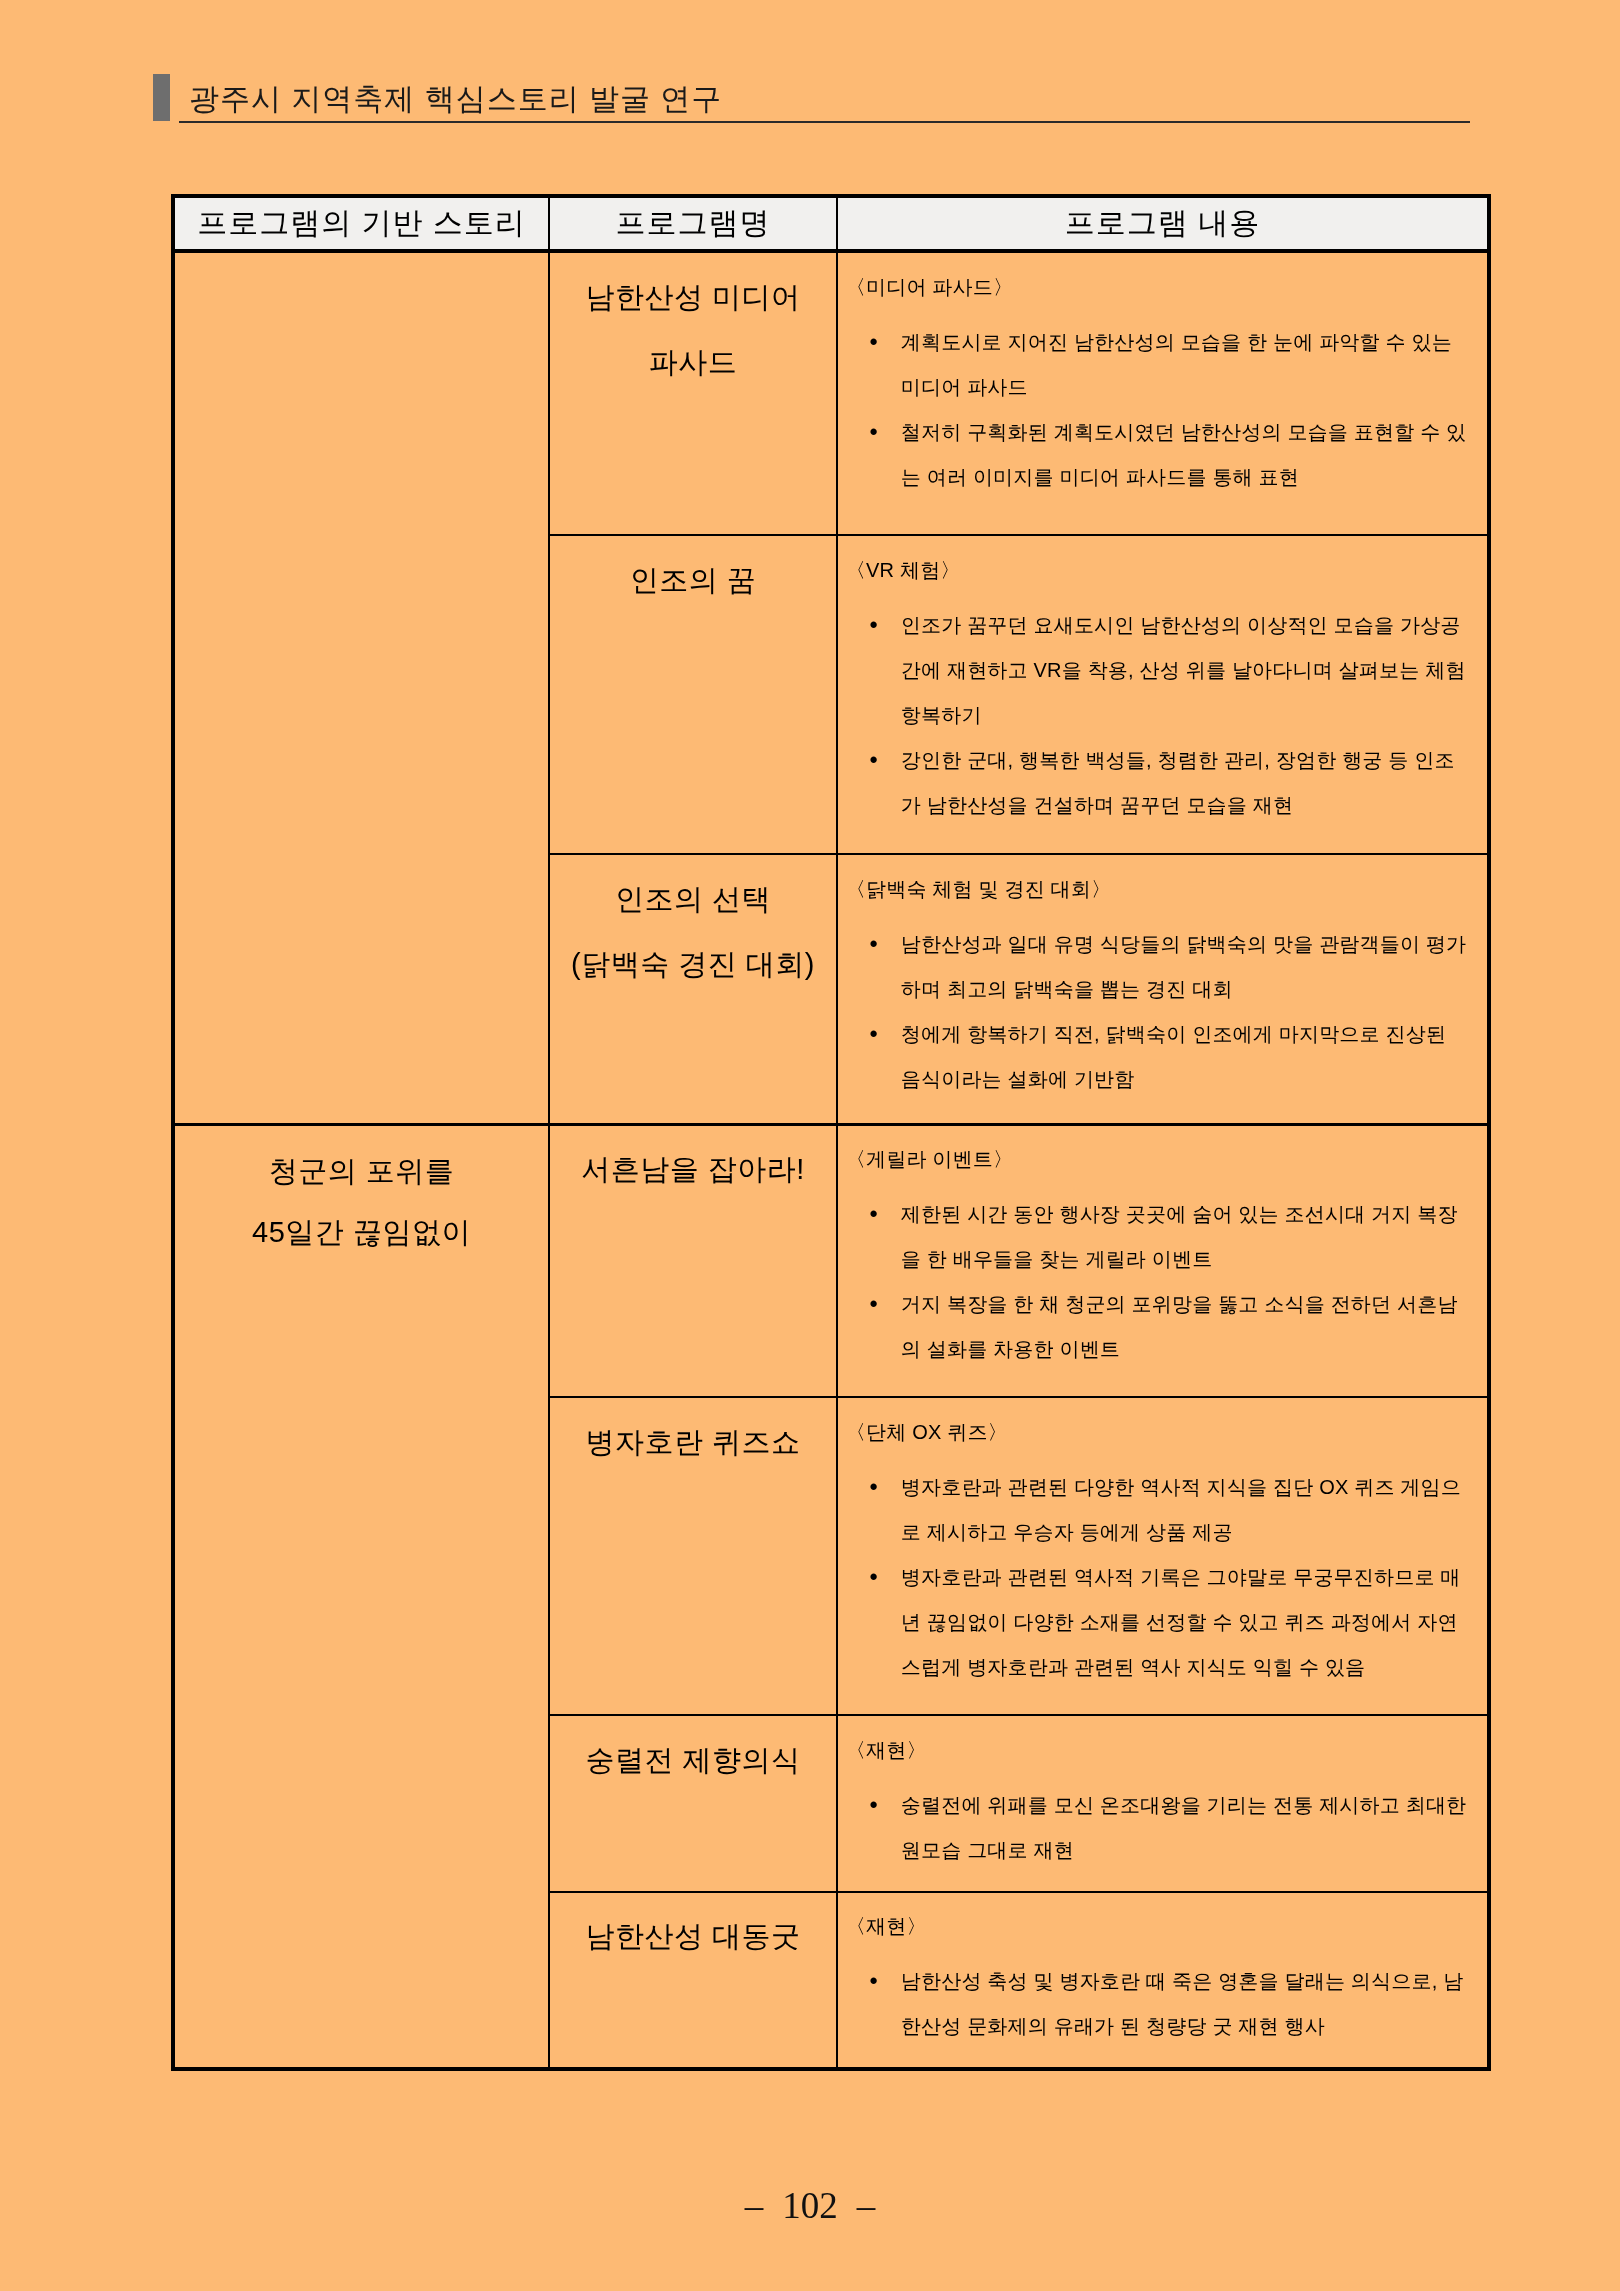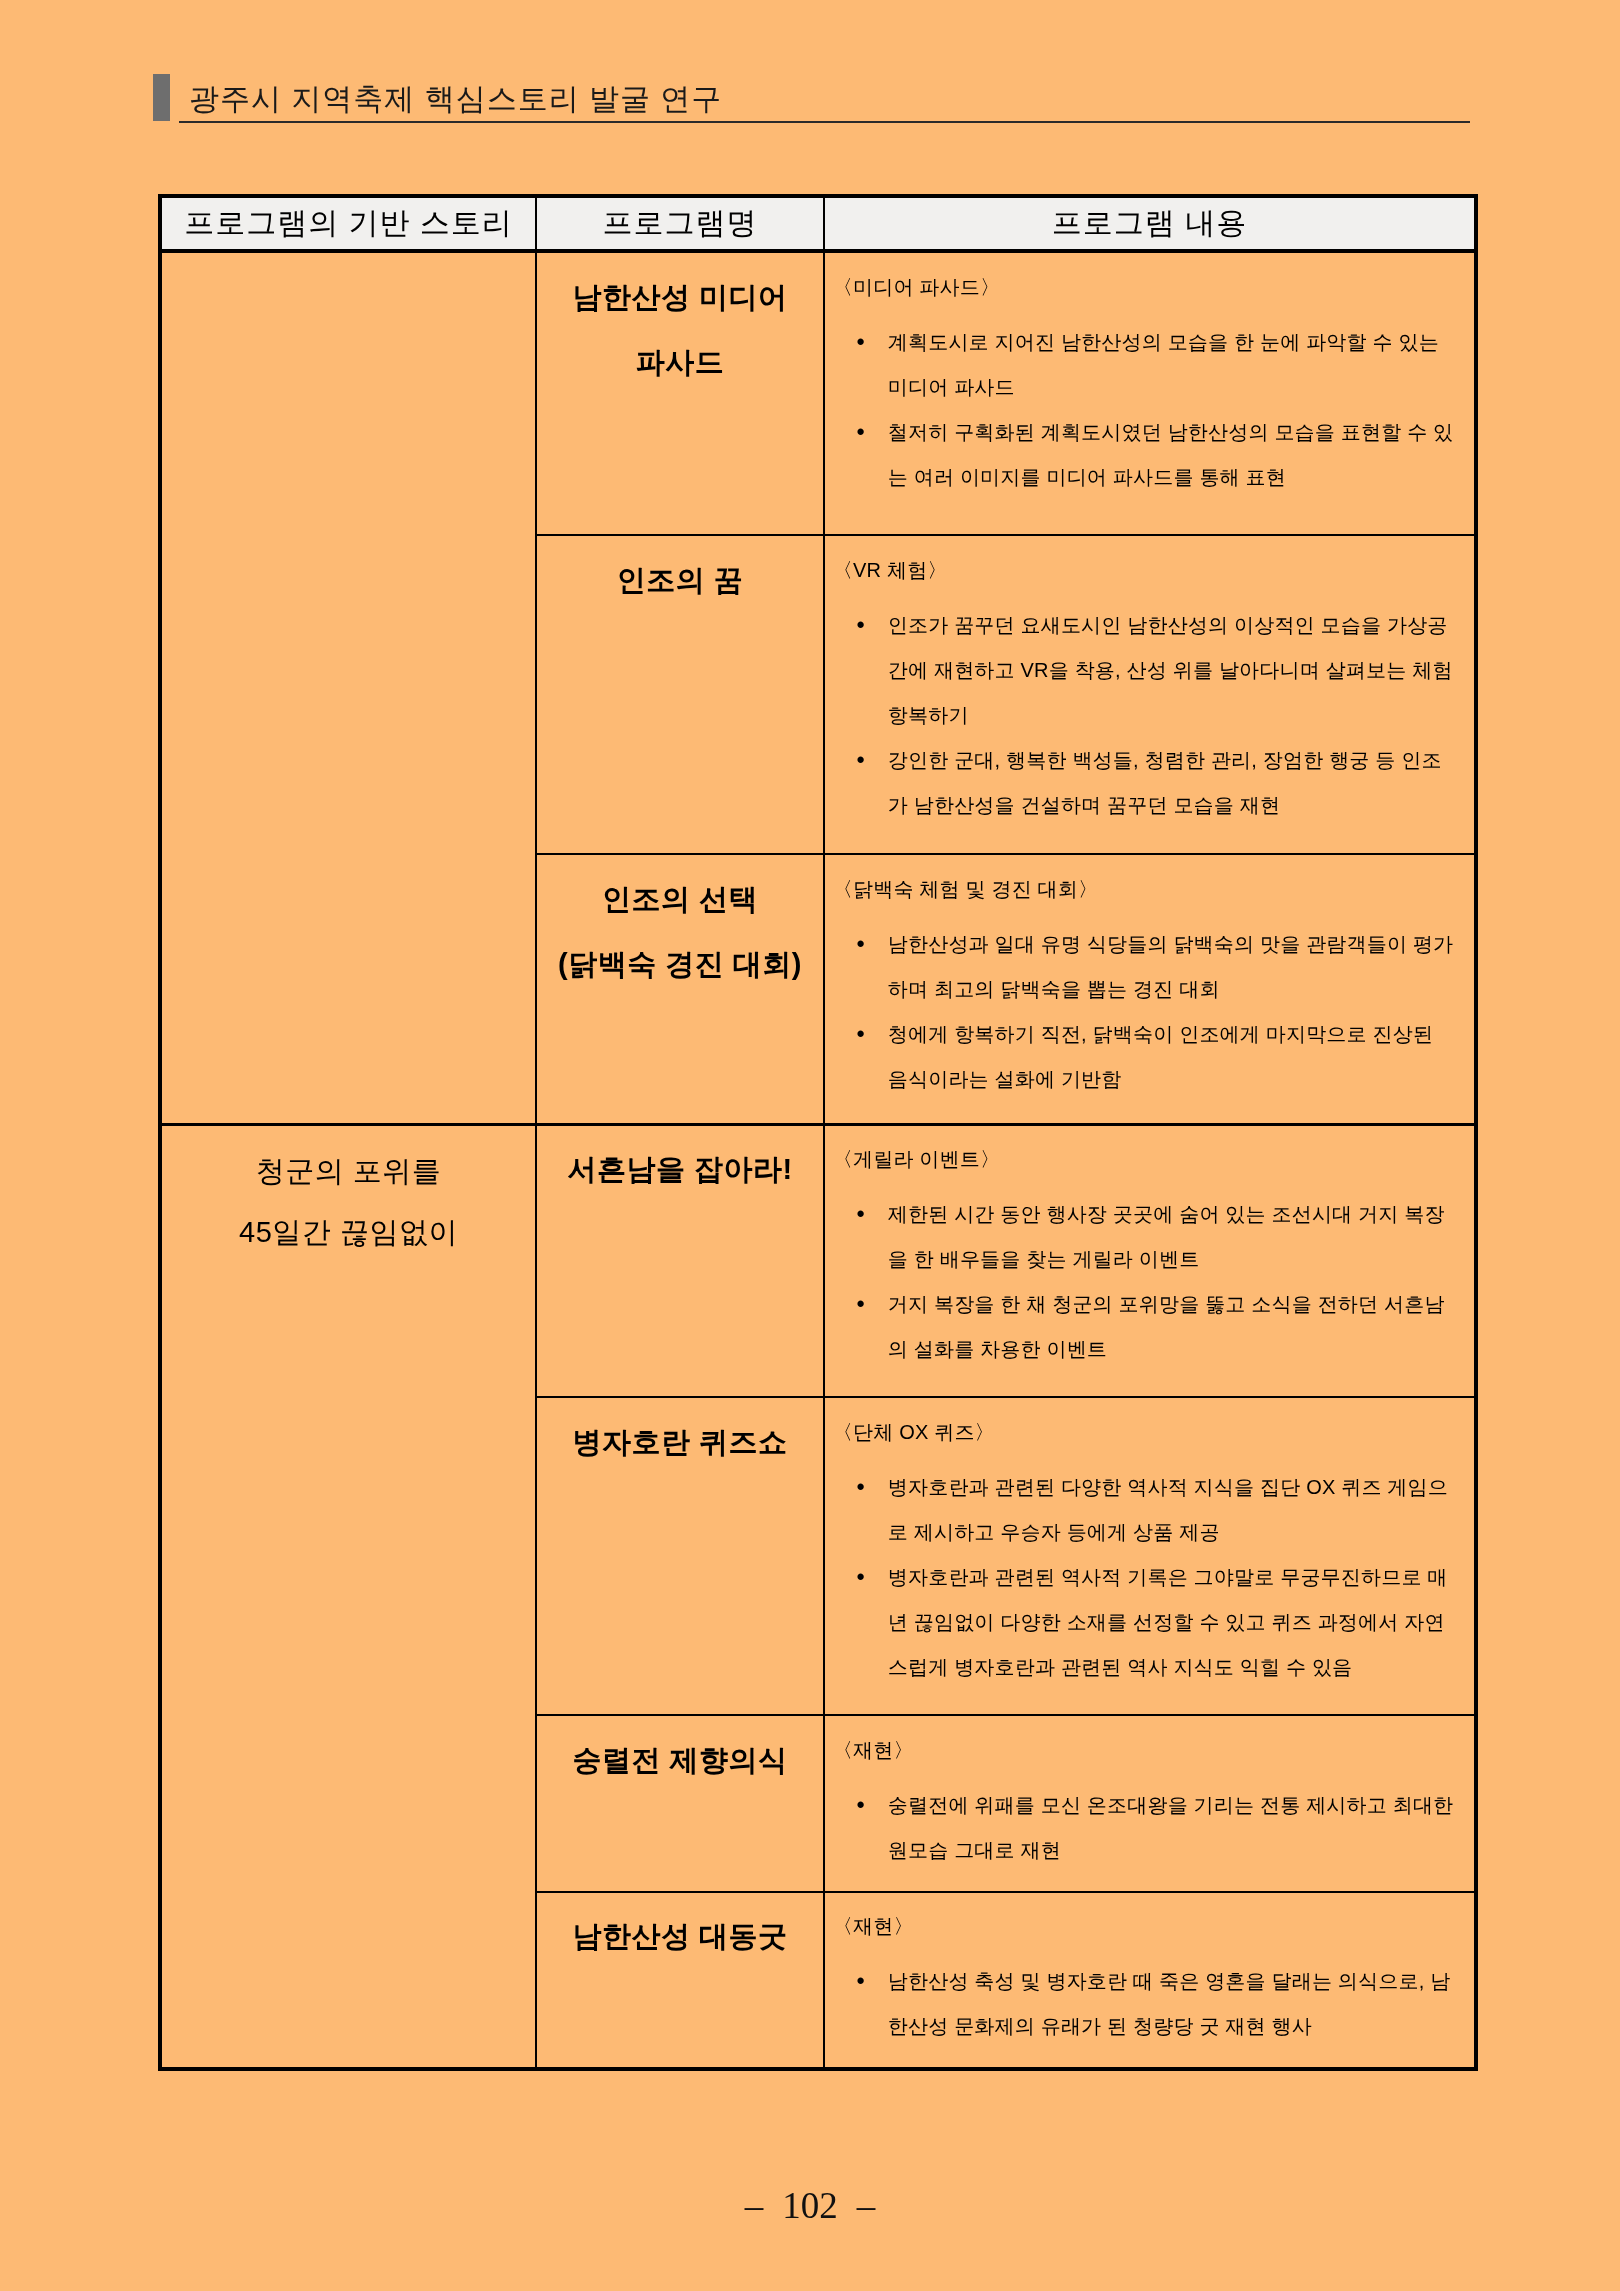--- a/index.html
+++ b/index.html
@@ -32,21 +32,21 @@
   .header-rule {
     position: absolute;
     left: 179px; top: 121px;
     width: 1291px; height: 2px;
     background: #2a2a2a;
   }
 
   
   .table-wrap {
     position: absolute;
-    left: 158px; top: 194px;
+    left: 171px; top: 194px;
     width: 1048px;
   }
   table.program-table {
     border-collapse: collapse;
     table-layout: fixed;
     width: 1316px;
     border: 4.9px solid #000;
   }
   .program-table th, .program-table td {
     border: 2.9px solid #000;
@@ -80,21 +80,20 @@
     letter-spacing: 0.5px;
   }
   td.pname {
     text-align: center;
     vertical-align: top;
     padding-top: 11.8px;
     font-size: 29px;
     line-height: 65px;
     white-space: pre-line;
     letter-spacing: 0.5px;
-    font-weight: bold;
   }
   td.pcontent {
     vertical-align: top;
     padding: 11.8px 7.8px 7.8px 7.8px;
     font-size: 20px;
     line-height: 45px;
     letter-spacing: 0.2px;
   }
   .ptype { margin: 0; }
   td.pcontent ul {

